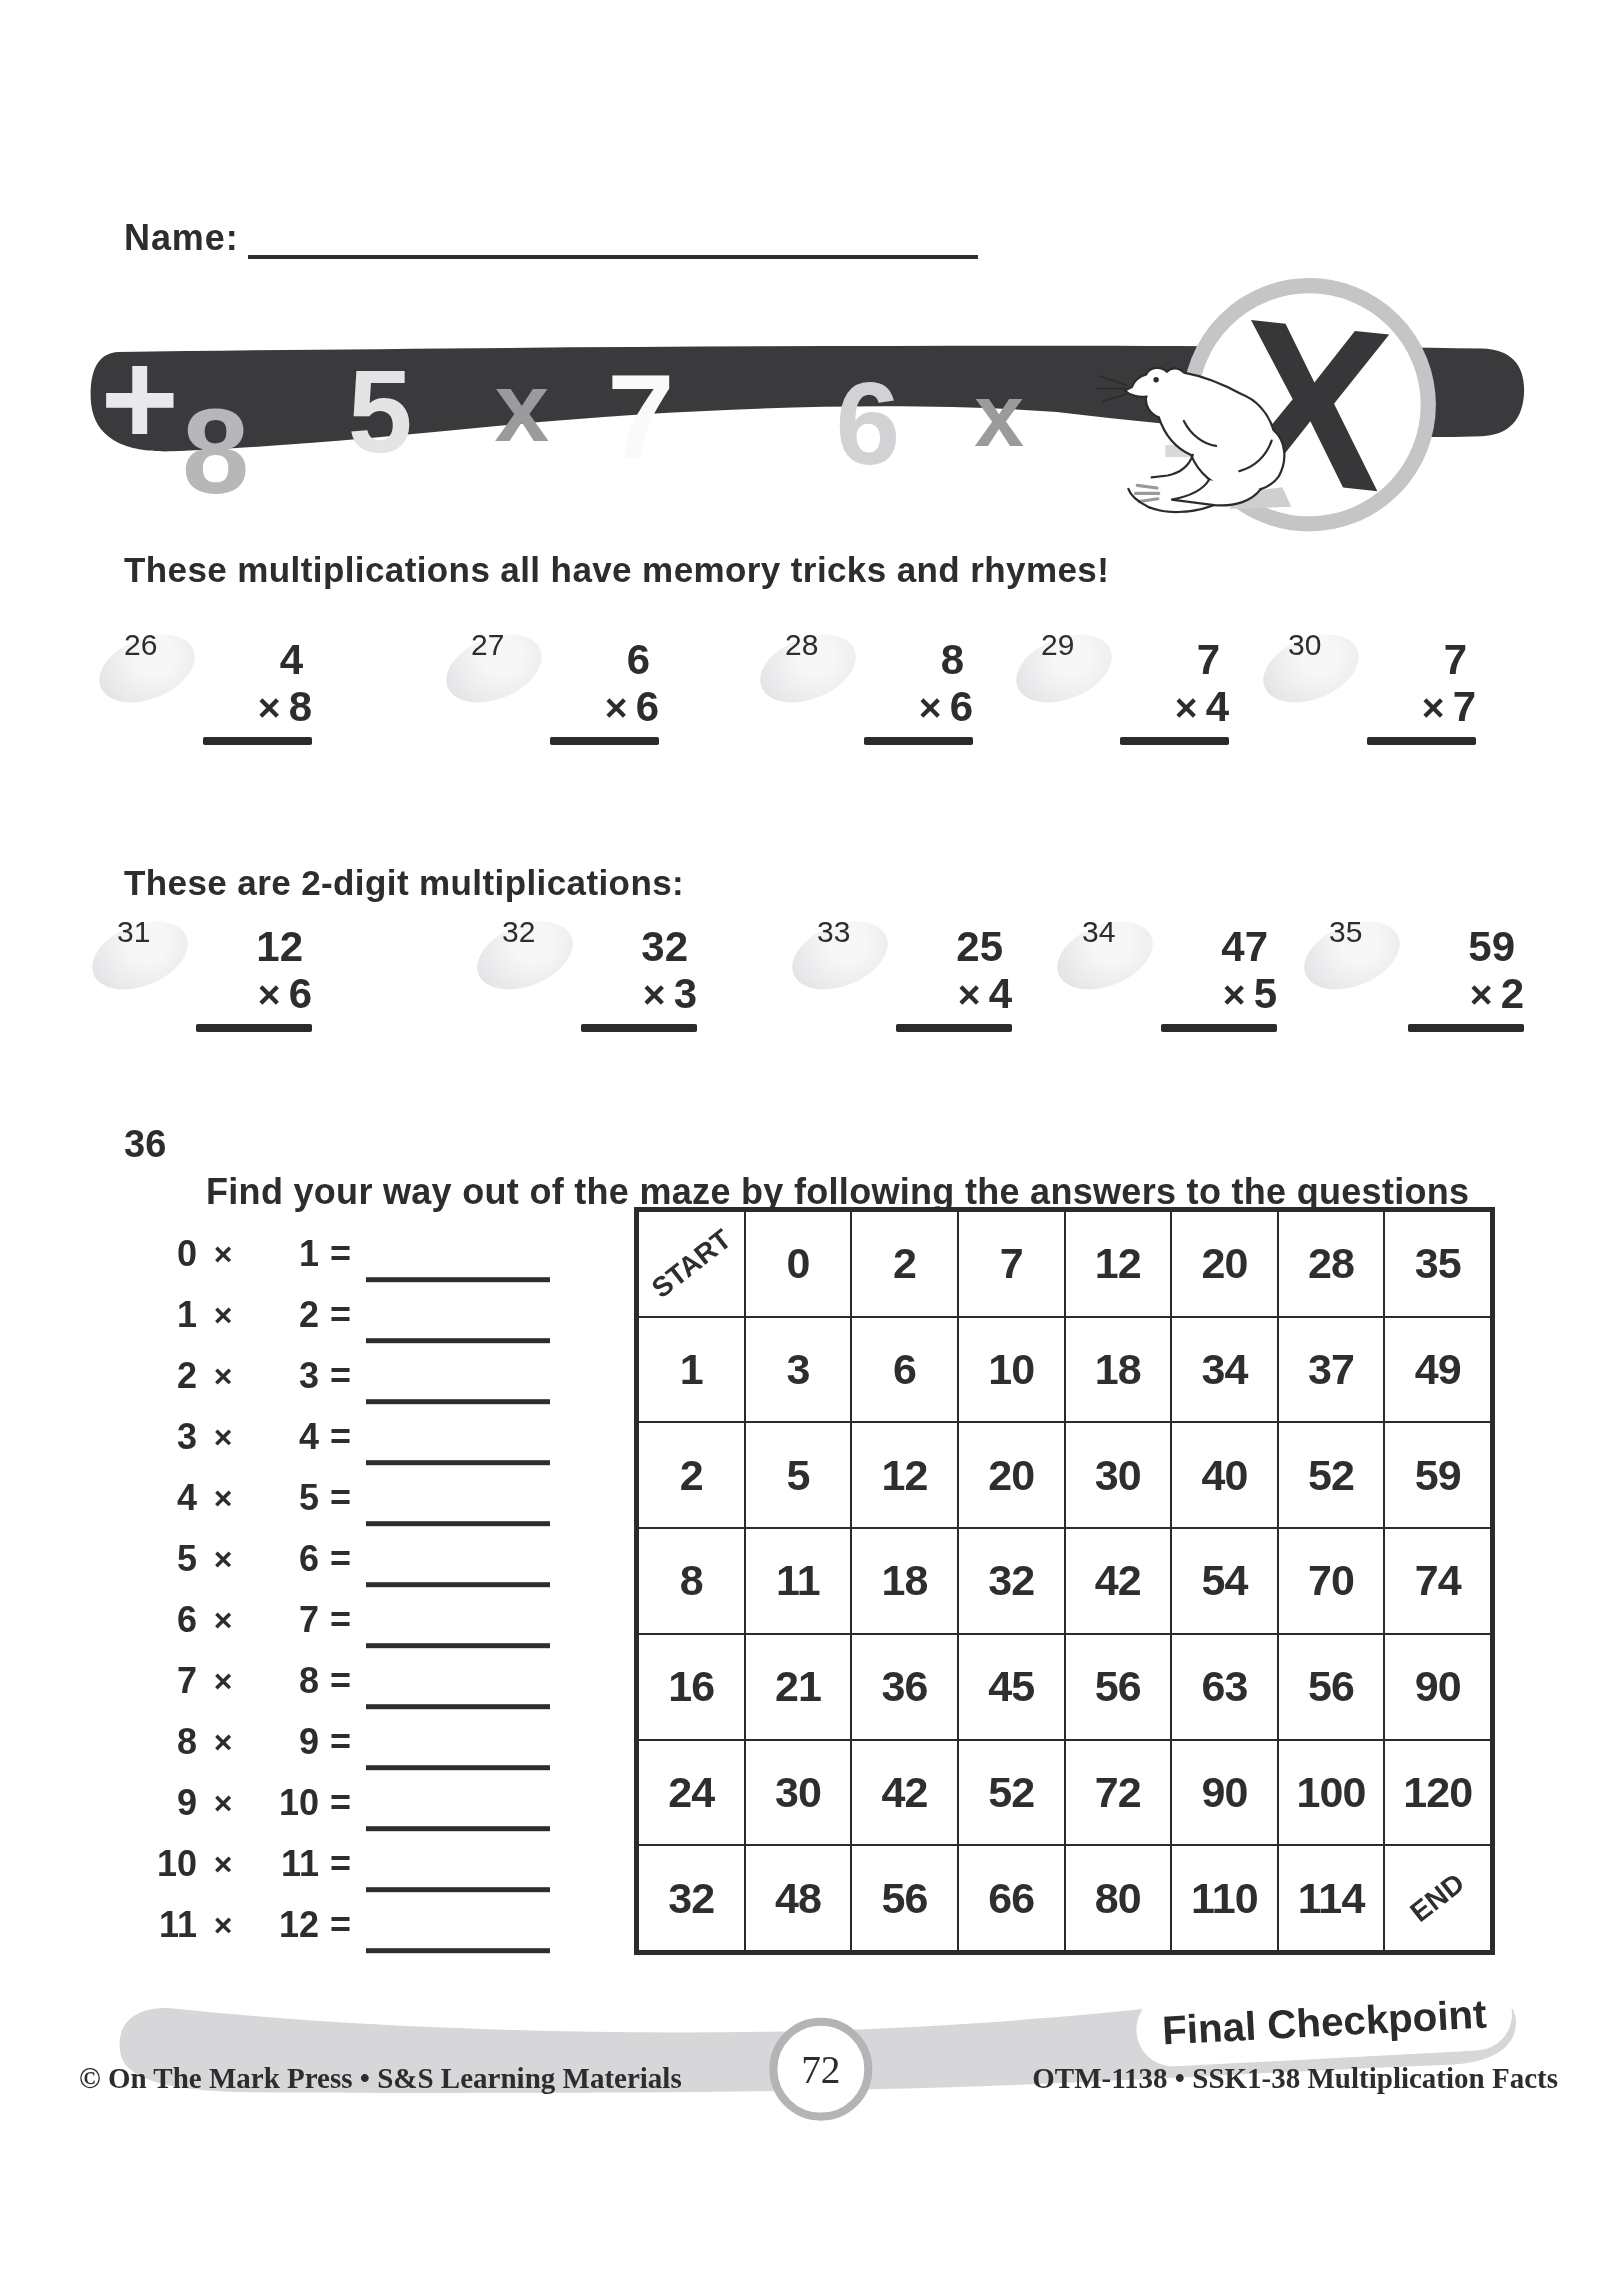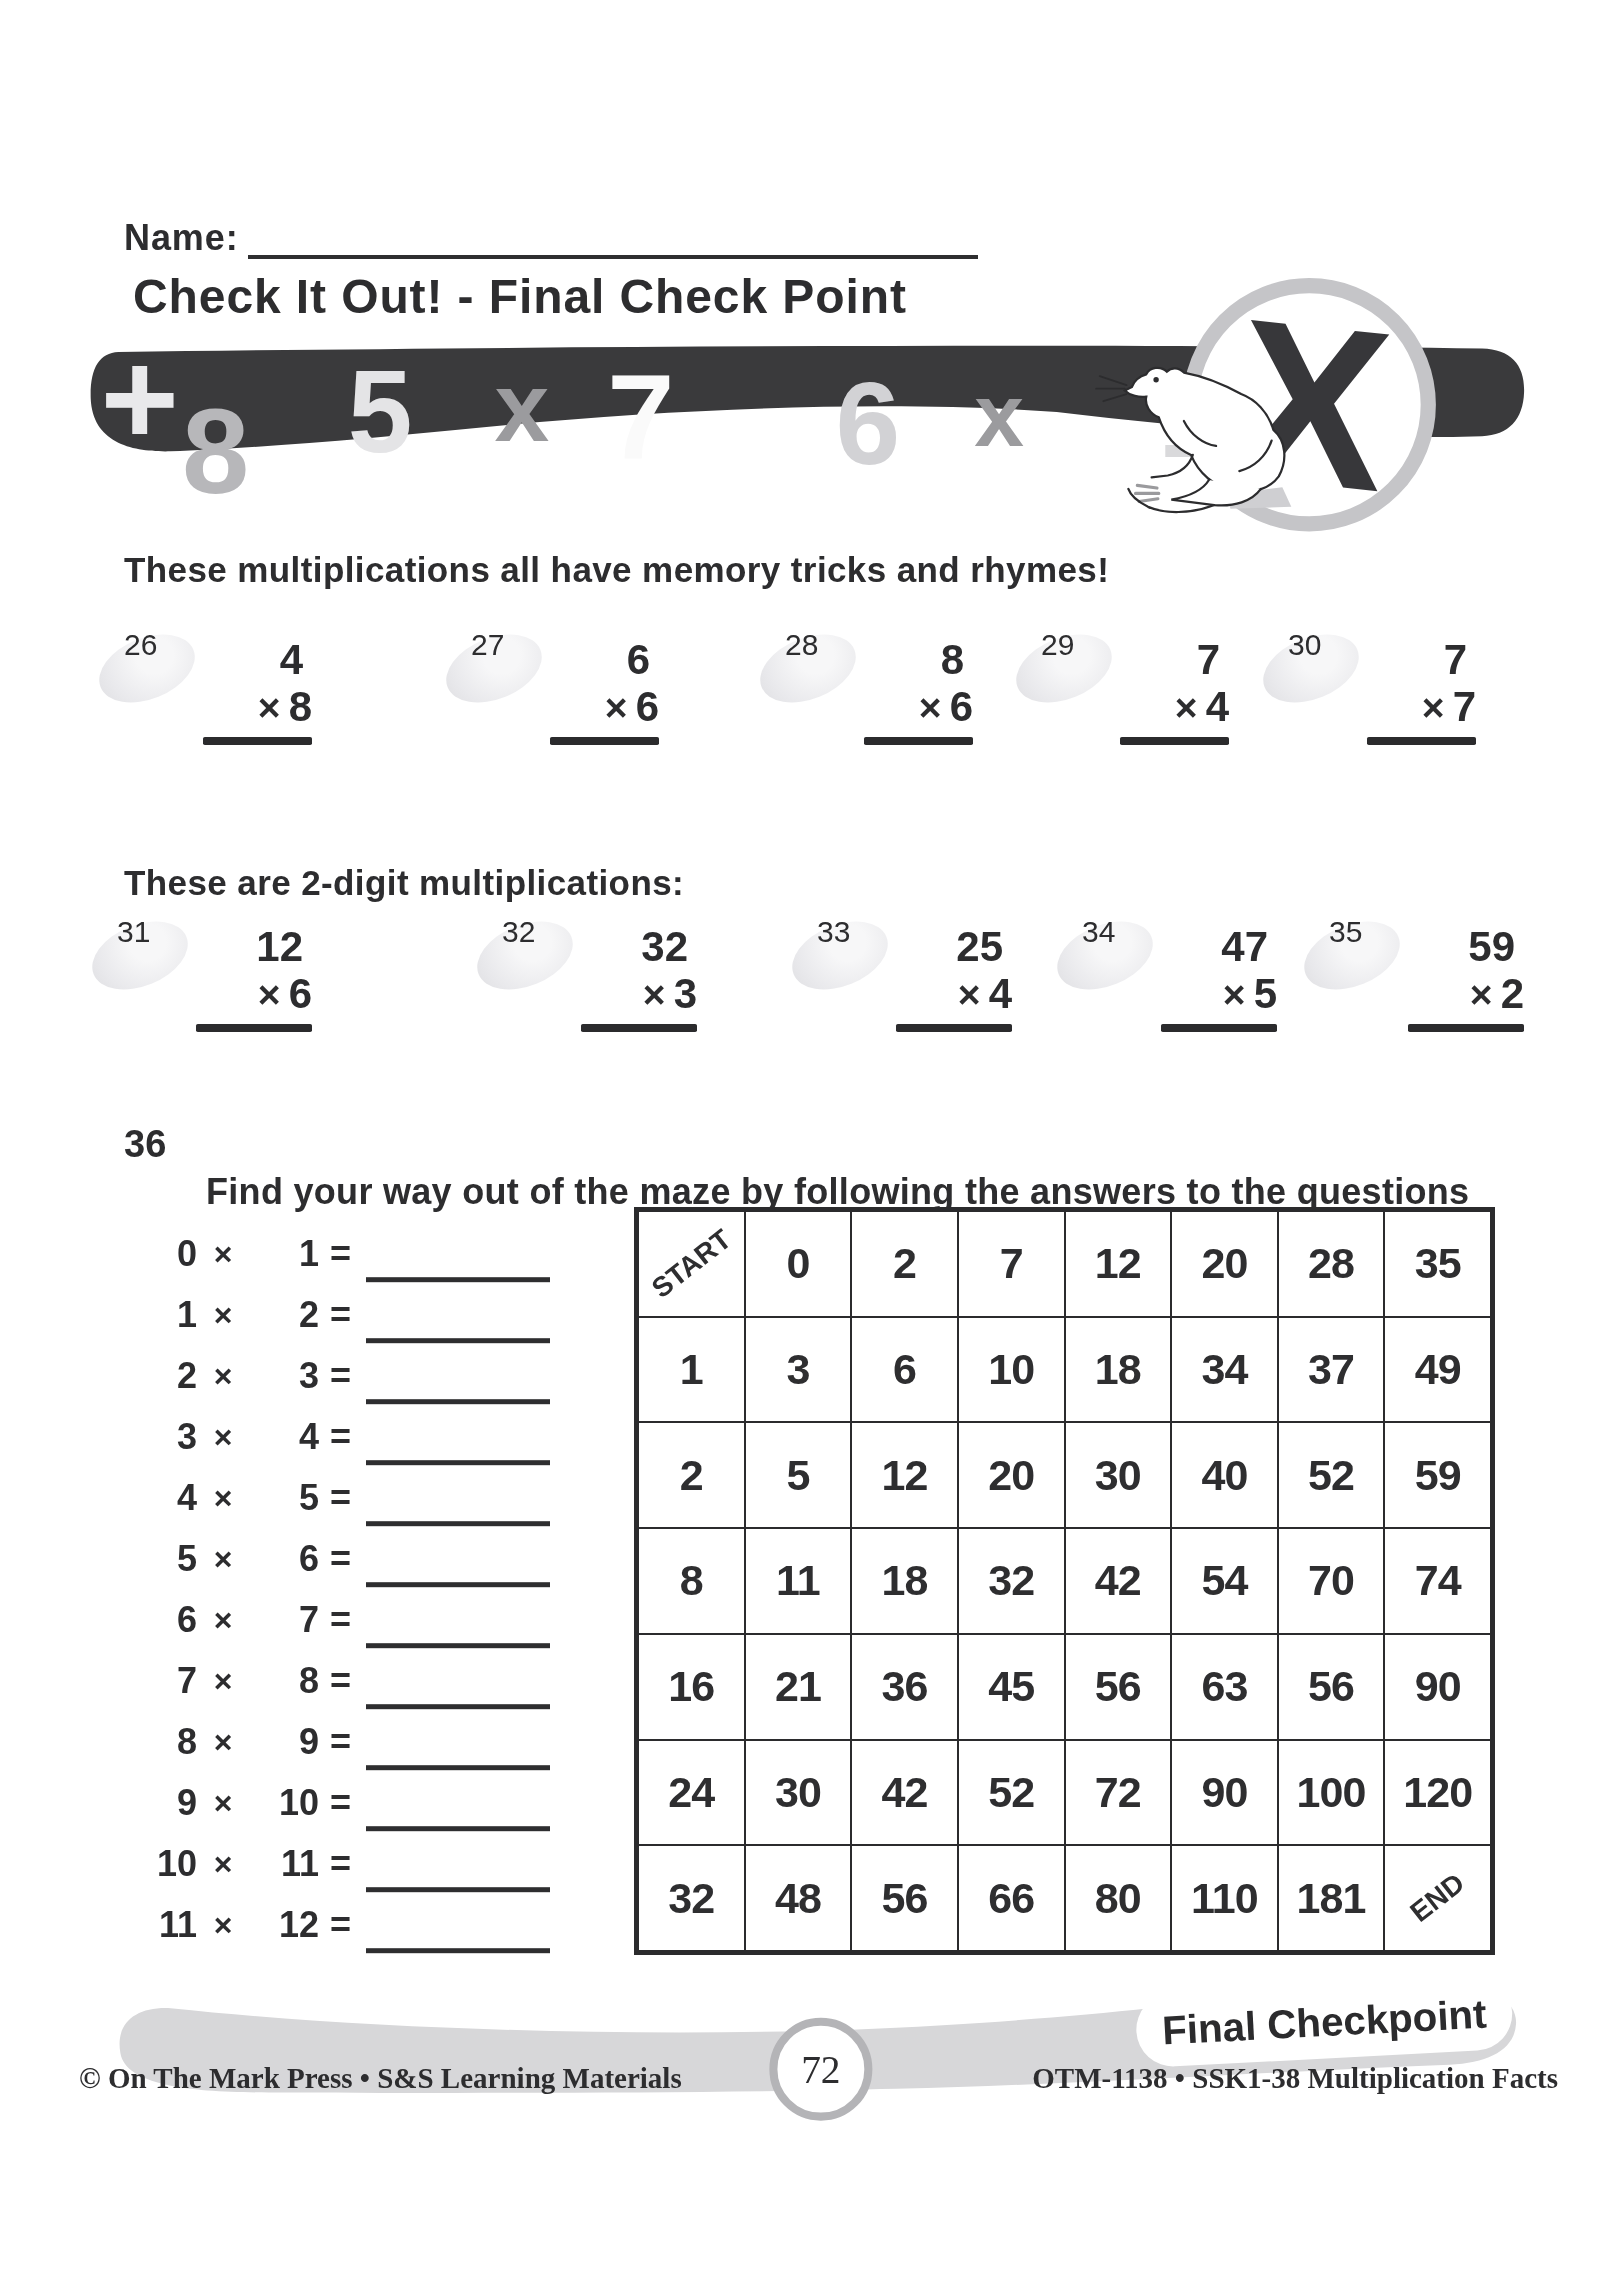--- a/index.html
+++ b/index.html
@@ -64,21 +64,20 @@
 </head>
 <body>
 
 <div class="page">
 
   <div class="name-row">
     <span class="name-label">Name:</span>
     <span class="name-line"></span>
   </div>
 
-  <div class="title">Check It Out! - Final Check Point</div>
 
   <svg class="banner-svg" width="1522" height="278" viewBox="60 295 1700 310">
     <path d="M132,393 C600,387 1200,383 1655,389 C1688,390 1703,408 1702,438 C1701,468 1685,486 1655,487
          C1500,492 1330,478 1180,460 C1000,447 760,455 540,477 C420,489 280,501 190,504
          C150,505 103,496 101,445 C100,412 110,394 132,393 Z" fill="#3a3a3c"></path>
     <text class="svg-txt" x="112" y="497" font-size="150" fill="#e9e9eb">+</text>
     <text class="svg-txt" x="203" y="551" font-size="135" fill="#b7b7ba">8</text>
     <text class="svg-txt" x="388" y="505" font-size="130" fill="#e4e4e6">5</text>
     <text class="svg-txt" x="552" y="492" font-size="110" fill="#9b9b9e">x</text>
     <text class="svg-txt" x="678" y="512" font-size="135" fill="#fafafa">7</text>
@@ -451,21 +450,21 @@
     <div class="cell">
         <span class="cv">66</span>
       </div>
     <div class="cell">
         <span class="cv">80</span>
       </div>
     <div class="cell">
         <span class="cv">110</span>
       </div>
     <div class="cell">
-        <span class="cv">181</span>
+        <span class="cv">114</span>
       </div>
     <div class="cell corner">
         <span class="cv">END</span>
       </div>
   </div>
 
   <svg class="footer-svg" width="1487" height="166" viewBox="80 2195 1660 185">
     <path d="M190,2242 C420,2266 700,2274 950,2266 C1150,2258 1290,2242 1420,2227 C1500,2218 1570,2212 1622,2214
          C1668,2216 1694,2236 1692,2260 C1690,2288 1662,2303 1618,2305 C1430,2312 1230,2326 1000,2332
          C800,2337 500,2337 300,2336 C220,2336 140,2330 134,2292 C128,2258 152,2240 190,2242 Z" fill="#d7d7d9"></path>

